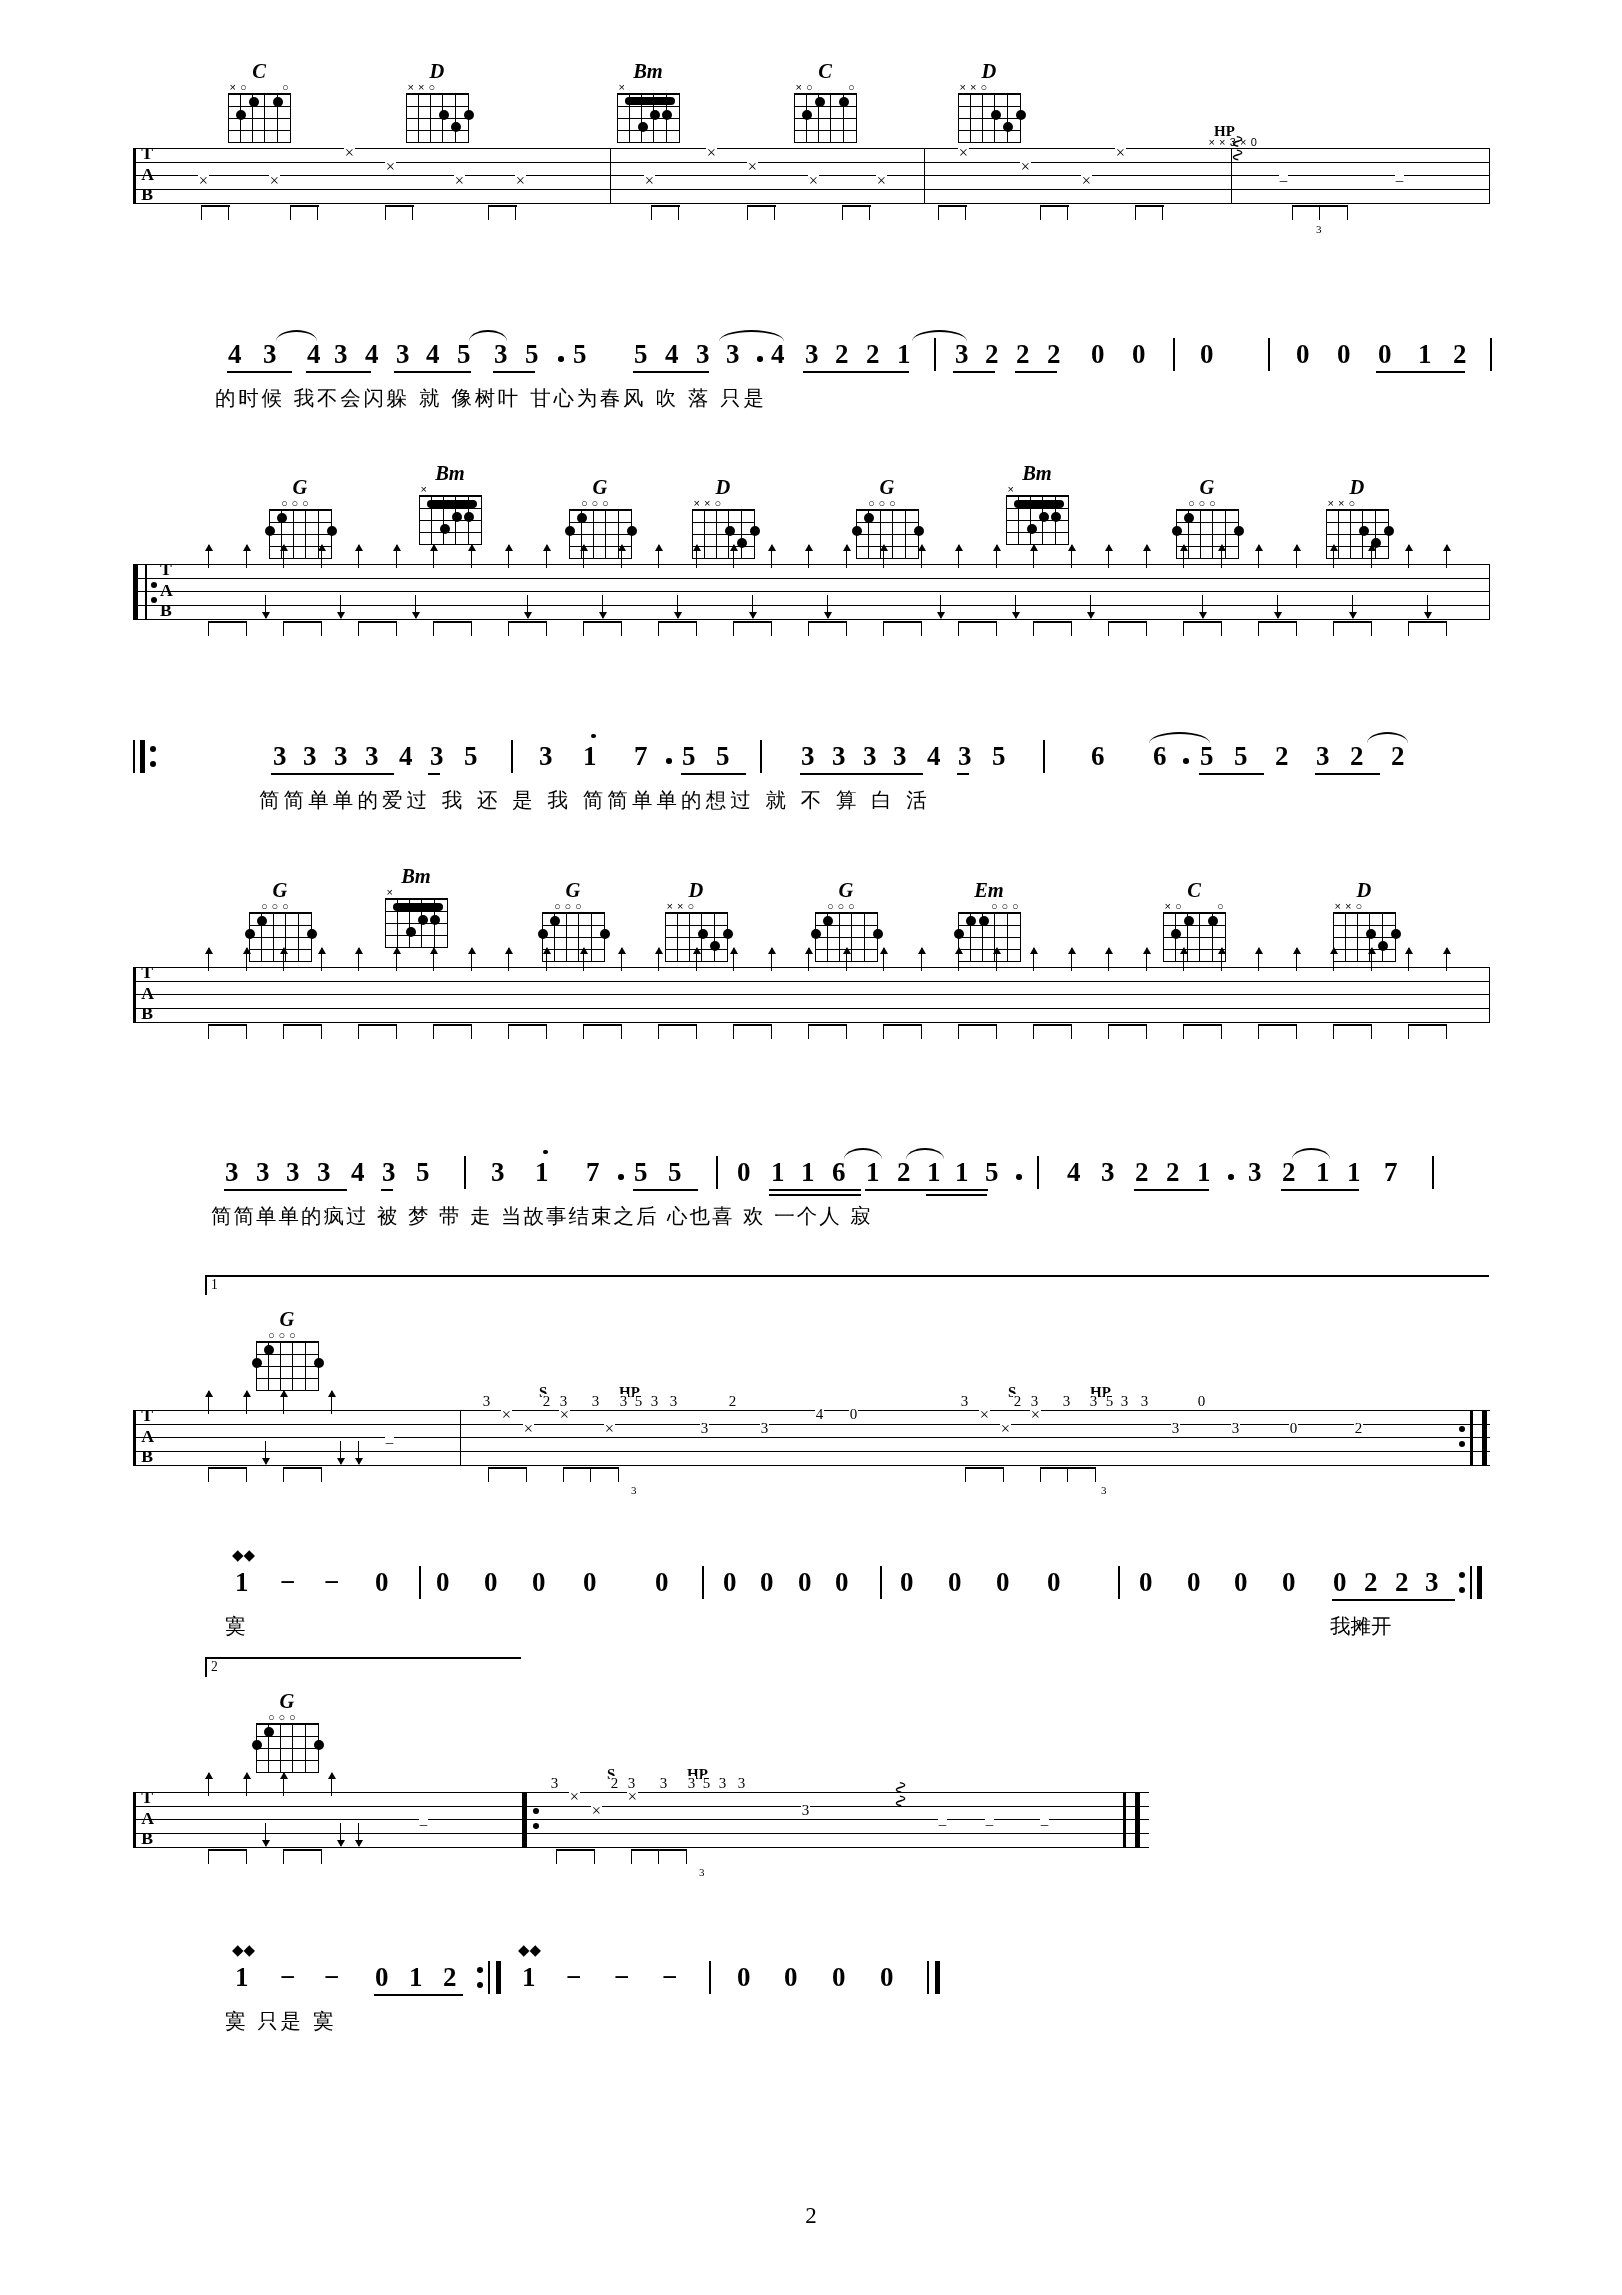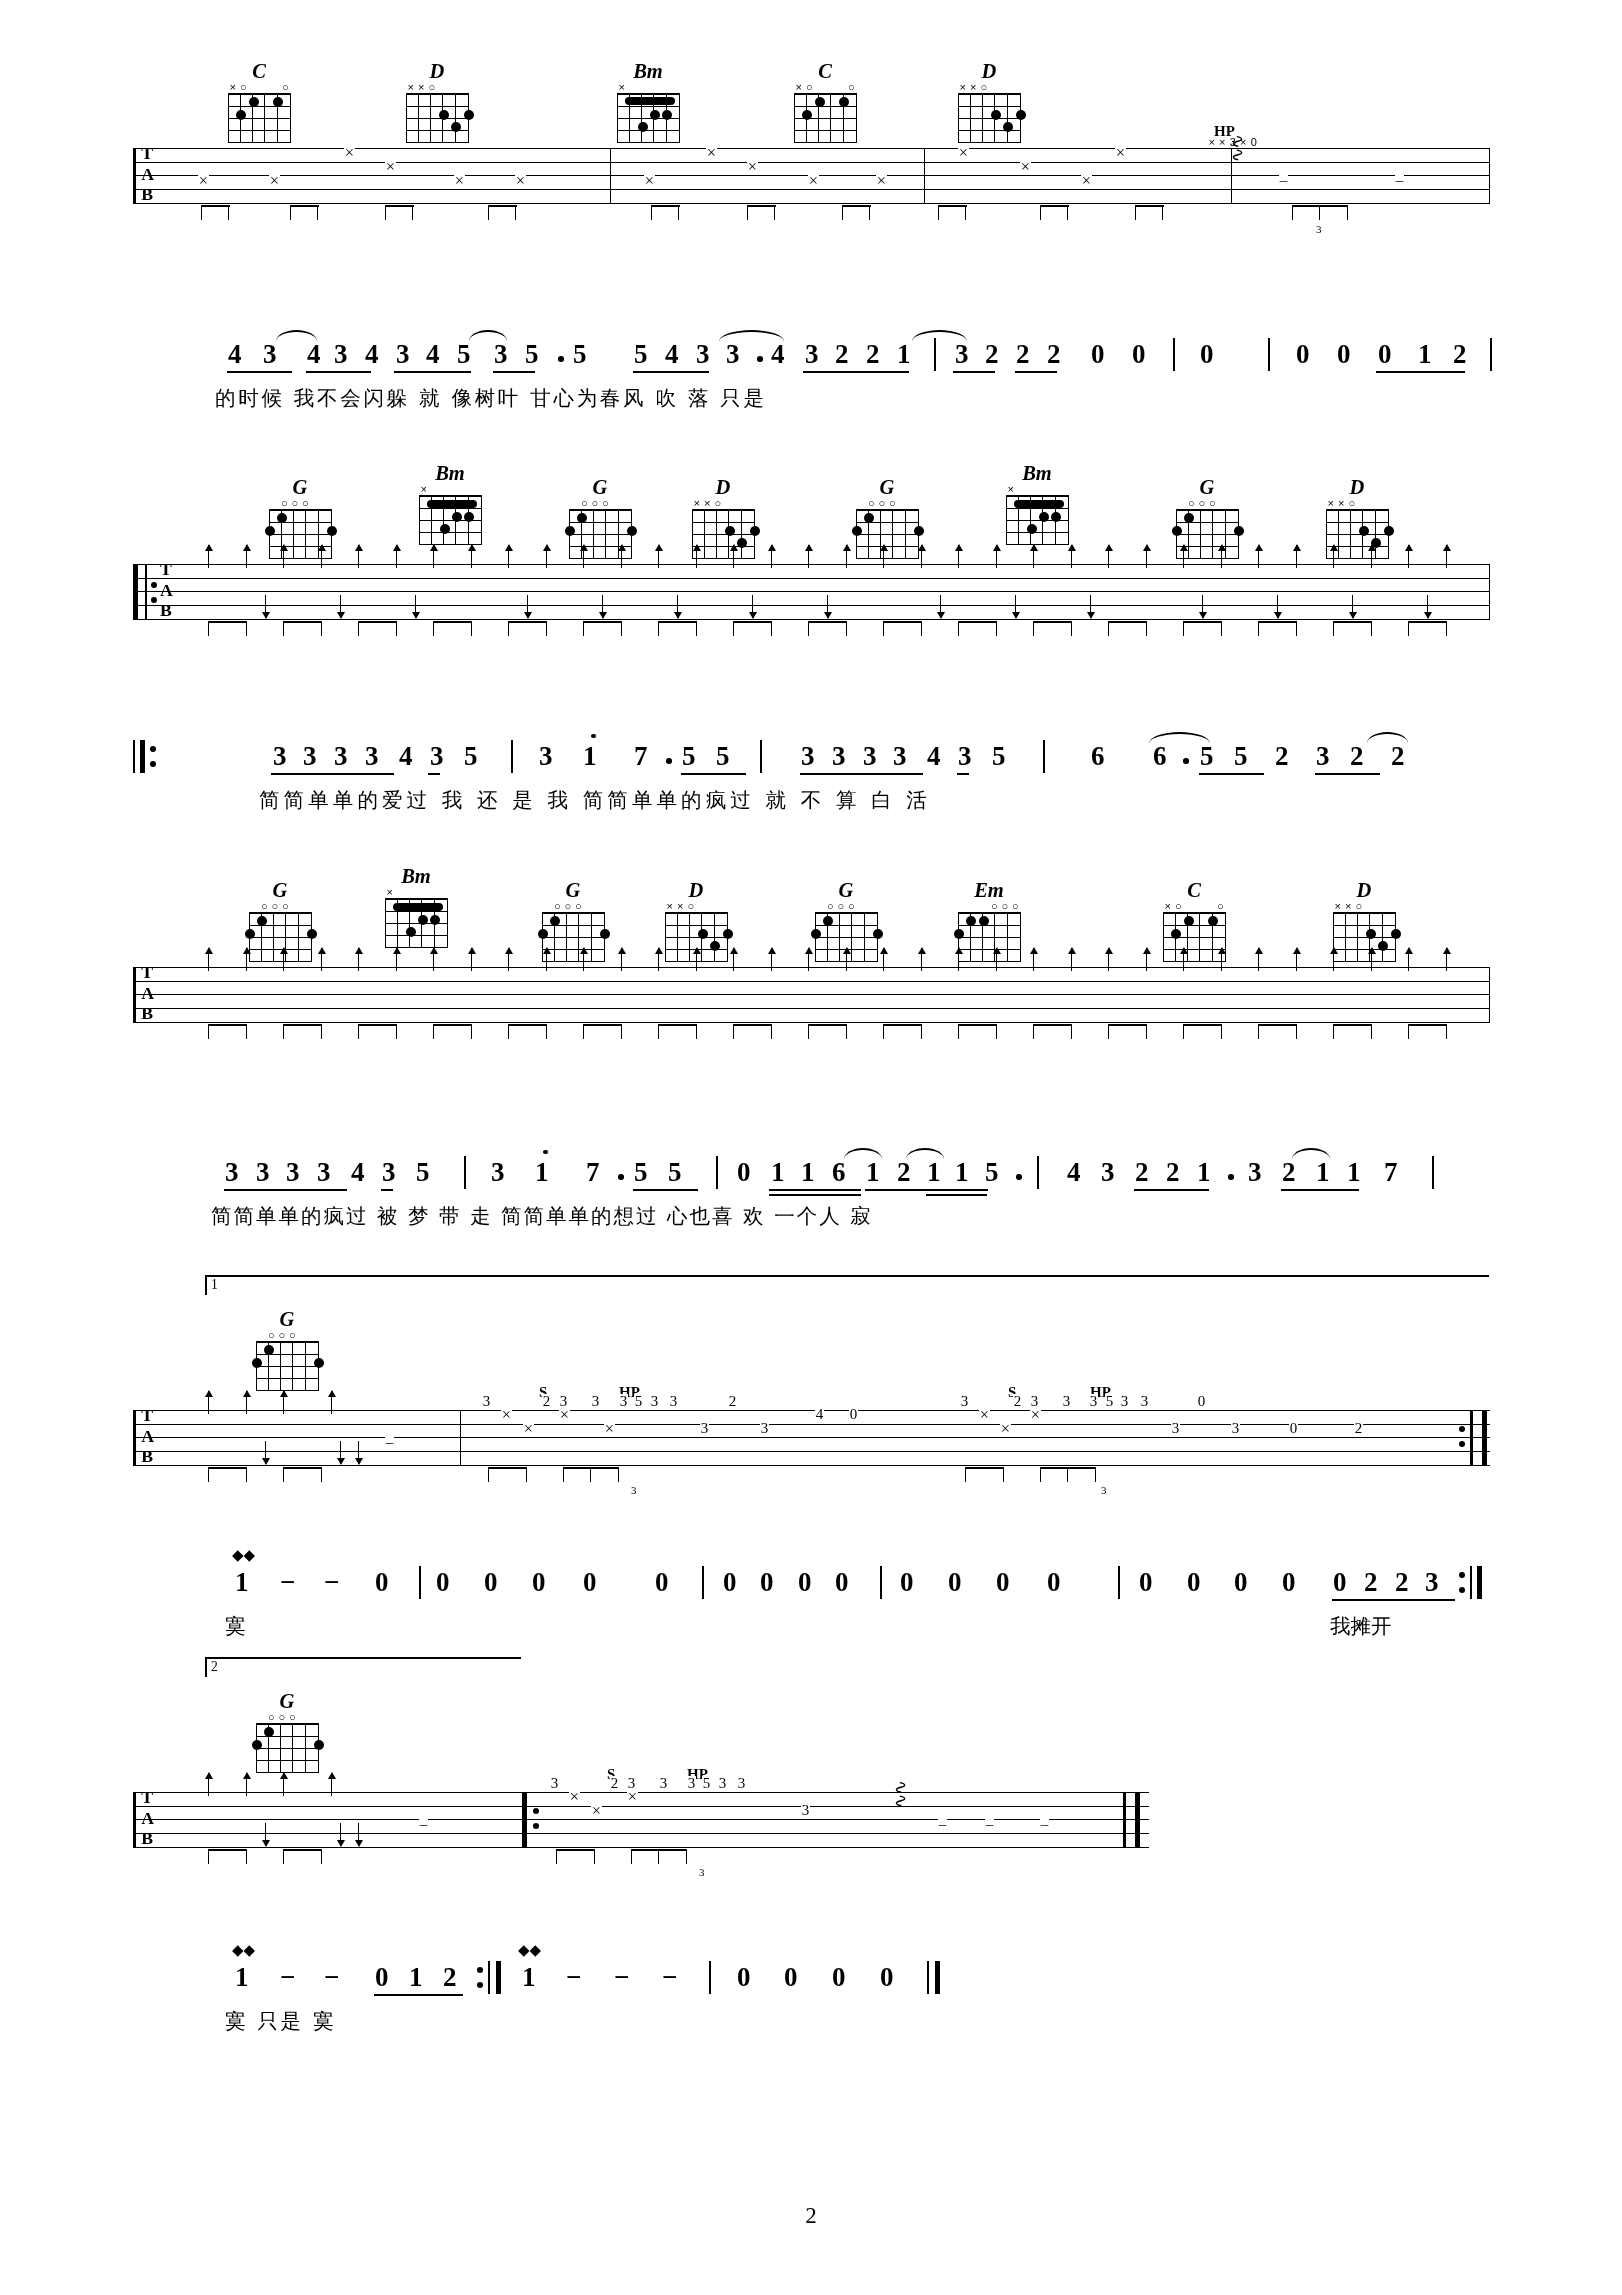--- a/index.html
+++ b/index.html
@@ -990,21 +990,21 @@
       <div class="underline" style="left:428px; width:12.3px; top:30px;"></div>
       <div class="underline" style="left:681px; width:65px; top:30px;"></div>
       <div class="underline" style="left:800px; width:123px; top:30px;"></div>
       <div class="underline" style="left:957px; width:12.3px; top:30px;"></div>
       <div class="underline" style="left:1199px; width:65px; top:30px;"></div>
       <div class="underline" style="left:1315px; width:65px; top:30px;"></div>
 
       <div class="slur" style="left:1149px; width:61px; top:-11px;"></div>
       <div class="slur" style="left:1367px; width:41px; top:-11px;"></div>
     </div>
-    <div class="lyric" style="left:259px; top:46px; letter-spacing:4.1px;">简简单单的爱过 我 还 是 我 简简单单的疯过 就 不 算 白 活</div>
+    <div class="lyric" style="left:259px; top:46px; letter-spacing:4.1px;">简简单单的爱过 我 还 是 我 简简单单的想过 就 不 算 白 活</div>
   </div>
 
   <div class="system" style="top:880px;">
     <div class="chord" style="left:239px; top:0;">
       <div class="chord-name">G</div>
       <div class="chord-top">
           <span></span>
           <span>○</span>
           <span>○</span>
           <span>○</span>
@@ -1373,21 +1373,21 @@
       <div class="underline" style="left:865px; width:123px; top:30px;"></div>
       <div class="underline" style="left:1134px; width:75px; top:30px;"></div>
       <div class="underline" style="left:1281px; width:78px; top:30px;"></div>
       <div class="underline" style="left:769px; width:92px; top:35px;"></div>
       <div class="underline" style="left:926px; width:61px; top:35px;"></div>
 
       <div class="slur" style="left:844px; width:38px; top:-11px;"></div>
       <div class="slur" style="left:906px; width:38px; top:-11px;"></div>
       <div class="slur" style="left:1292px; width:38px; top:-11px;"></div>
     </div>
-    <div class="lyric" style="left:211px; top:46px; letter-spacing:2px;">简简单单的疯过 被 梦 带 走 简简单单的想过 心也喜 欢 一个人 寂</div>
+    <div class="lyric" style="left:211px; top:46px; letter-spacing:2px;">简简单单的疯过 被 梦 带 走 当故事结束之后 心也喜 欢 一个人 寂</div>
   </div>
 
   <div class="ending" style="left:205px; top:1275px; width:1282px;">
     <span>1</span>
   </div>
 
   <div class="system" style="top:1309px;">
     <div class="chord" style="left:246px; top:0;">
       <div class="chord-name">G</div>
       <div class="chord-top">

